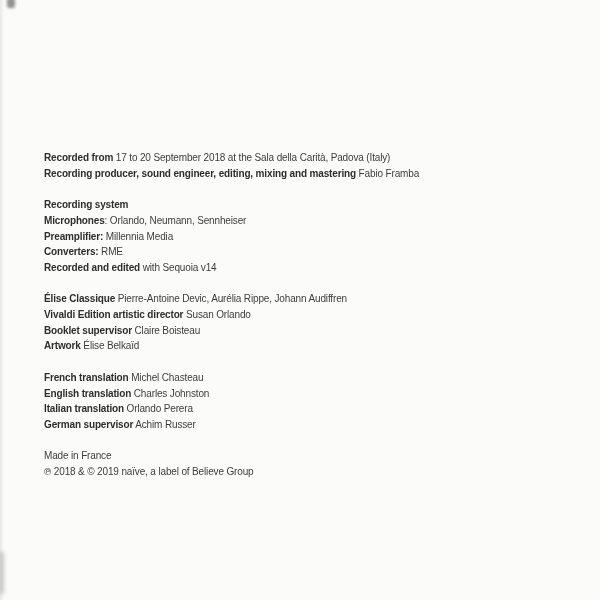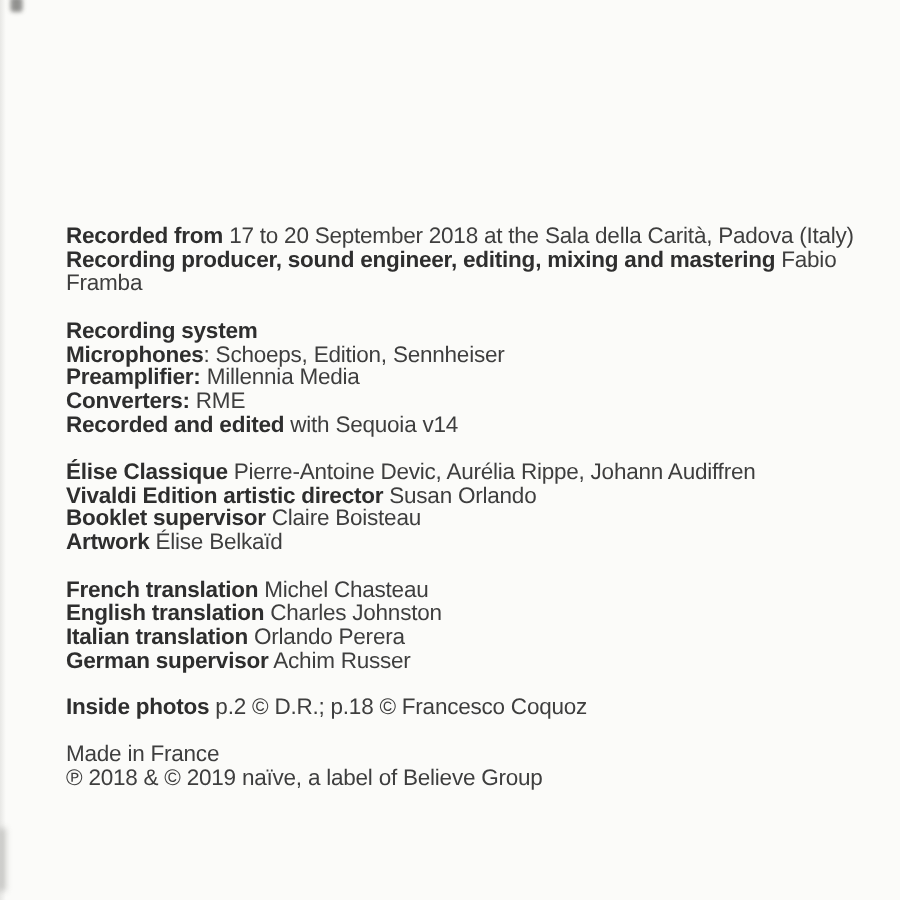--- a/index.html
+++ b/index.html
@@ -33,21 +33,21 @@
     position: absolute; left: -1px; top: 552px;
     width: 5px; height: 42px;
     background: #8f8f8c;
     filter: blur(2px);
     opacity: 0.45;
   }
   .content {
     position: absolute;
     left: 44px; top: 150px; right: 28px;
     color: #3e3e3e;
-    font-size: 15px;
+    font-size: 10px;
     line-height: 15.7px;
     letter-spacing: -0.15px;
   }
   .section { margin: 0 0 15.7px 0; }
   .section:last-child { margin-bottom: 0; }
   .line { margin: 0; }
   .b { font-weight: 700; color: #2e2e2e; }
 </style>
 </head>
 <body>
@@ -59,21 +59,21 @@
 
   <div class="content">
 
     <div class="section">
       <p class="line"><span class="b">Recorded from</span><span> 17 to 20 September 2018 at the Sala della Carità, Padova (Italy)</span></p>
       <p class="line"><span class="b">Recording producer, sound engineer, editing, mixing and mastering</span><span> Fabio Framba</span></p>
     </div>
 
     <div class="section">
       <p class="line"><span class="b">Recording system</span><span></span></p>
-      <p class="line"><span class="b">Microphones</span><span>: Schoeps, Edition, Sennheiser</span></p>
+      <p class="line"><span class="b">Microphones</span><span>: Orlando, Neumann, Sennheiser</span></p>
       <p class="line"><span class="b">Preamplifier:</span><span> Millennia Media</span></p>
       <p class="line"><span class="b">Converters:</span><span> RME</span></p>
       <p class="line"><span class="b">Recorded and edited</span><span> with Sequoia v14</span></p>
     </div>
 
 
     <div class="section">
       <p class="line"><span class="b">Élise Classique</span><span> Pierre-Antoine Devic, Aurélia Rippe, Johann Audiffren</span></p>
       <p class="line"><span class="b">Vivaldi Edition artistic director</span><span> Susan Orlando</span></p>
       <p class="line"><span class="b">Booklet supervisor</span><span> Claire Boisteau</span></p>
@@ -81,21 +81,20 @@
     </div>
 
     <div class="section">
       <p class="line"><span class="b">French translation</span><span> Michel Chasteau</span></p>
       <p class="line"><span class="b">English translation</span><span> Charles Johnston</span></p>
       <p class="line"><span class="b">Italian translation</span><span> Orlando Perera</span></p>
       <p class="line"><span class="b">German supervisor</span><span> Achim Russer</span></p>
     </div>
 
     <div class="section">
-      <p class="line"><span class="b">Inside photos</span><span> p.2 © D.R.; p.18 © Francesco Coquoz</span></p>
     </div>
 
     <div class="section">
       <p class="line"><span class="b"></span><span>Made in France</span></p>
       <p class="line"><span class="b"></span><span>℗ 2018 &amp; © 2019 naïve, a label of Believe Group</span></p>
     </div>
 
   </div>
 </div>
 

